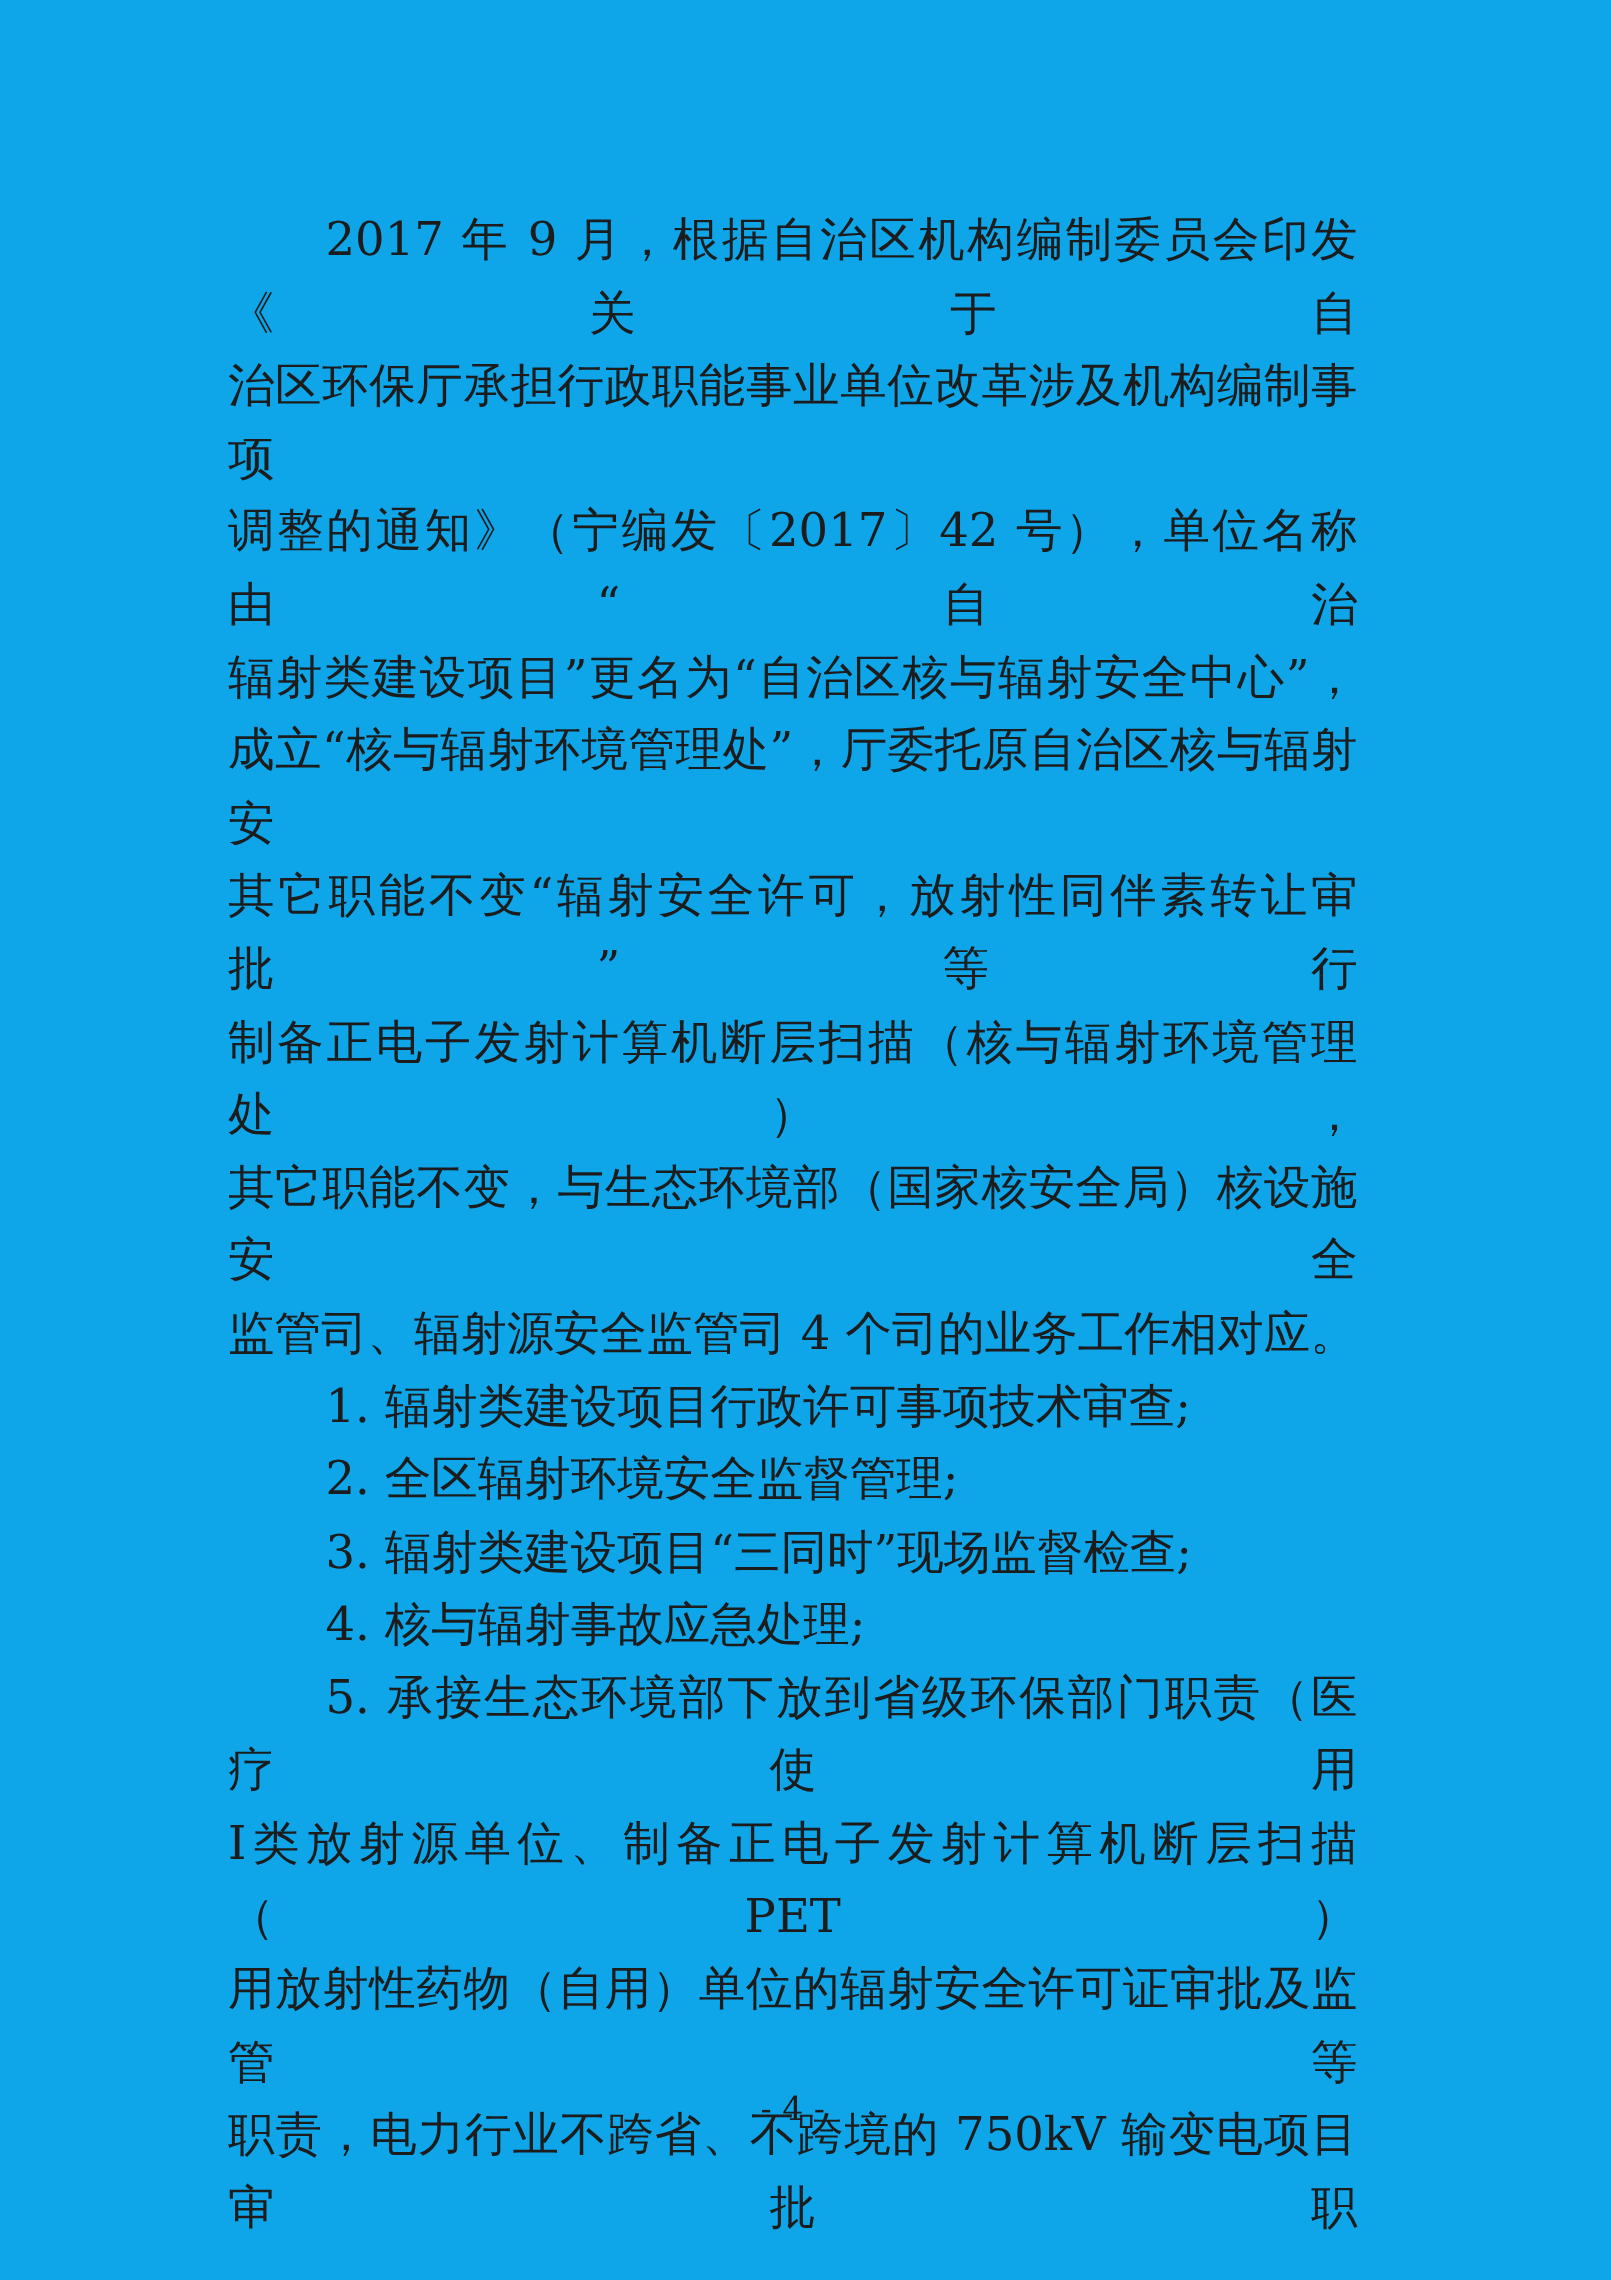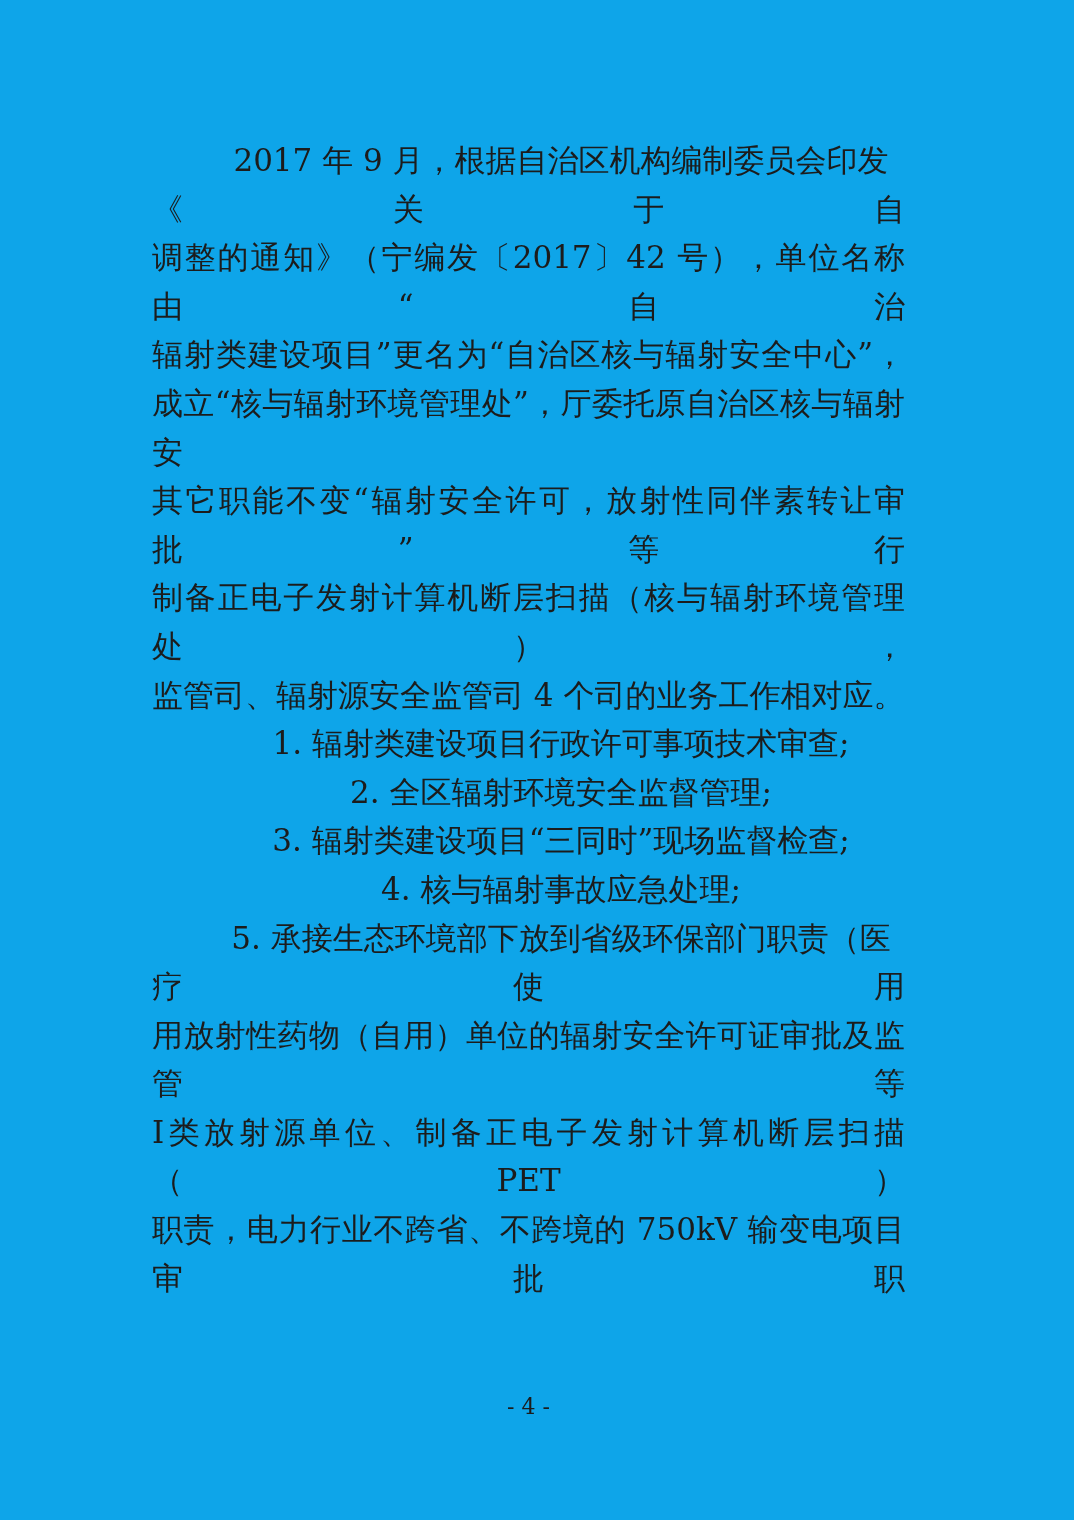--- a/index.html
+++ b/index.html
@@ -28,49 +28,50 @@
     white-space: nowrap;
     text-align: left;
   }
   .line.justify {
     white-space: normal;
     text-align: justify;
     text-align-last: justify;
   }
   .line.indent {
     text-indent: 65px;
-    text-align: center;
   }
   .footer {
     position: absolute;
     left: 152px;
     top: 1392px;
     width: 753px;
     text-align: center;
     font-size: 22px;
     line-height: 30px;
     color: #1c1c1c;
   }
 </style>
 </head>
 <body>
 
 <div class="page">
   <div class="content">
     <div class="line indent justify">2017 年 9 月，根据自治区机构编制委员会印发《关于自</div>
+    <div class="line justify">治区环保厅承担行政职能事业单位改革涉及机构编制事项</div>
     <div class="line justify">调整的通知》（宁编发〔2017〕42 号），单位名称由“自治</div>
     <div class="line justify">辐射类建设项目”更名为“自治区核与辐射安全中心”，</div>
     <div class="line justify">成立“核与辐射环境管理处”，厅委托原自治区核与辐射安</div>
     <div class="line justify">其它职能不变“辐射安全许可，放射性同伴素转让审批”等行</div>
     <div class="line justify">制备正电子发射计算机断层扫描（核与辐射环境管理处），</div>
+    <div class="line justify">其它职能不变，与生态环境部（国家核安全局）核设施安全</div>
     <div class="line">监管司、辐射源安全监管司 4 个司的业务工作相对应。</div>
     <div class="line indent">1. 辐射类建设项目行政许可事项技术审查;</div>
     <div class="line indent">2. 全区辐射环境安全监督管理;</div>
     <div class="line indent">3. 辐射类建设项目“三同时”现场监督检查;</div>
     <div class="line indent">4. 核与辐射事故应急处理;</div>
     <div class="line indent justify">5. 承接生态环境部下放到省级环保部门职责（医疗使用</div>
+    <div class="line justify">Ⅰ类放射源单位、制备正电子发射计算机断层扫描（PET）</div>
     <div class="line justify">用放射性药物（自用）单位的辐射安全许可证审批及监管等</div>
-    <div class="line justify">Ⅰ类放射源单位、制备正电子发射计算机断层扫描（PET）</div>
     <div class="line justify">职责，电力行业不跨省、不跨境的 750kV 输变电项目审批职</div>
 
   </div>
   <div class="footer">- 4 -</div>
 </div>
 
 </body></html>

